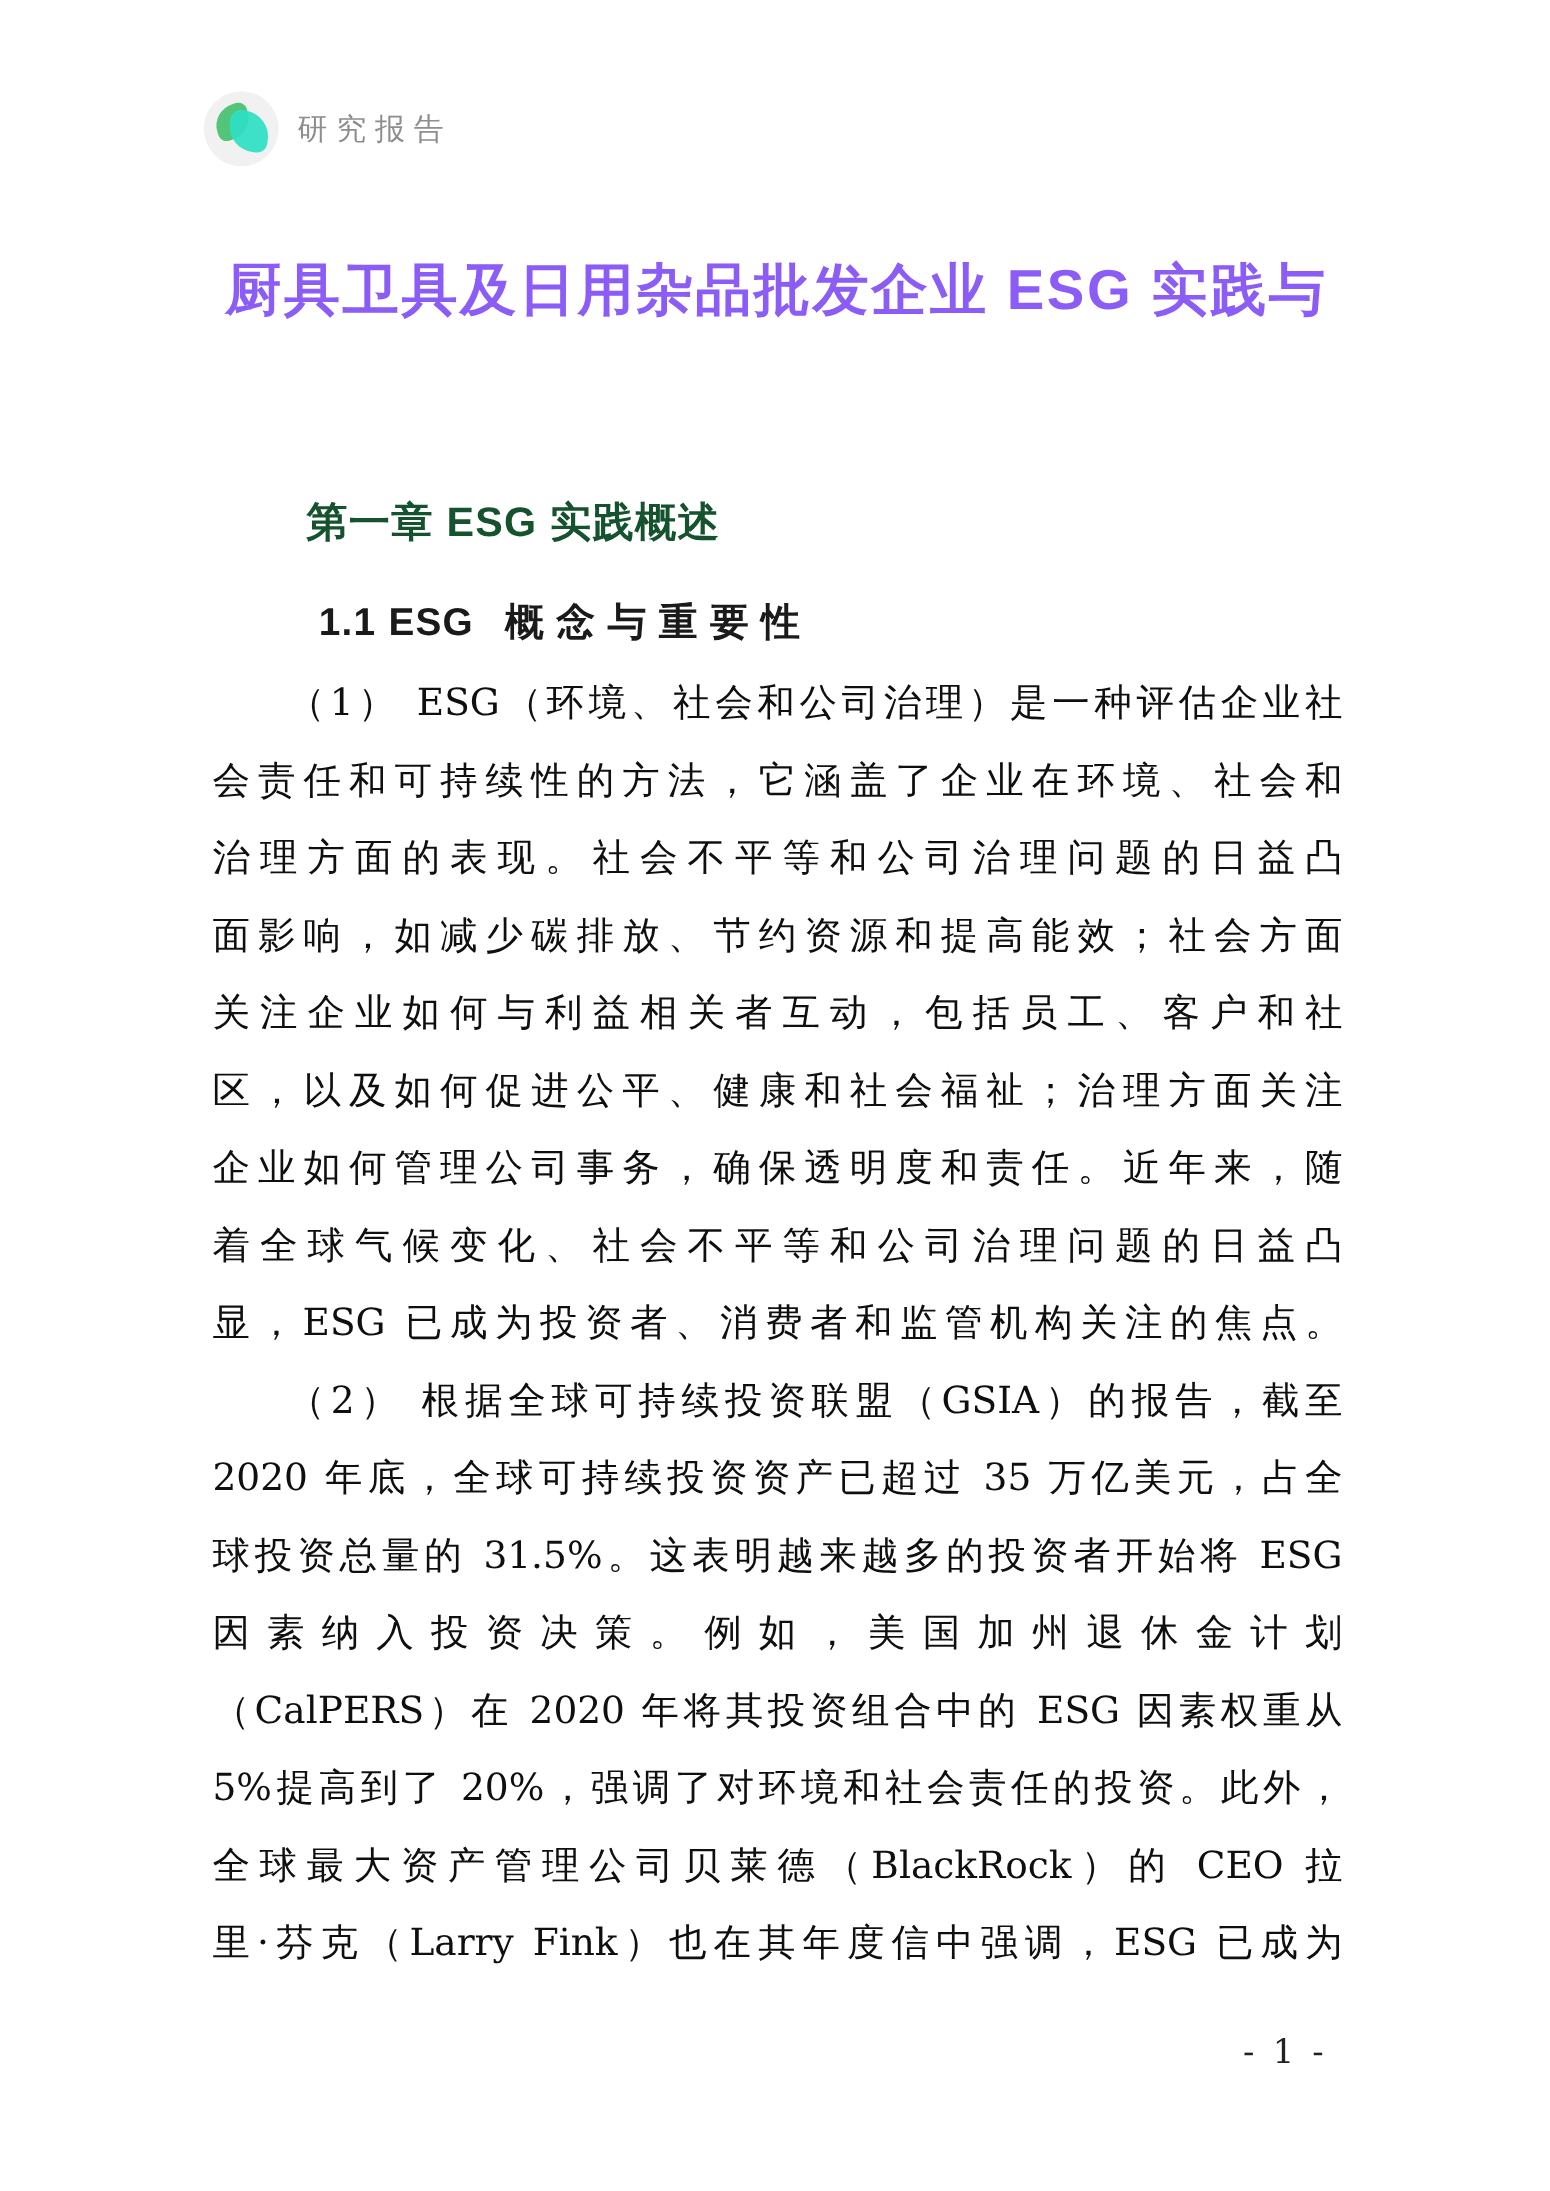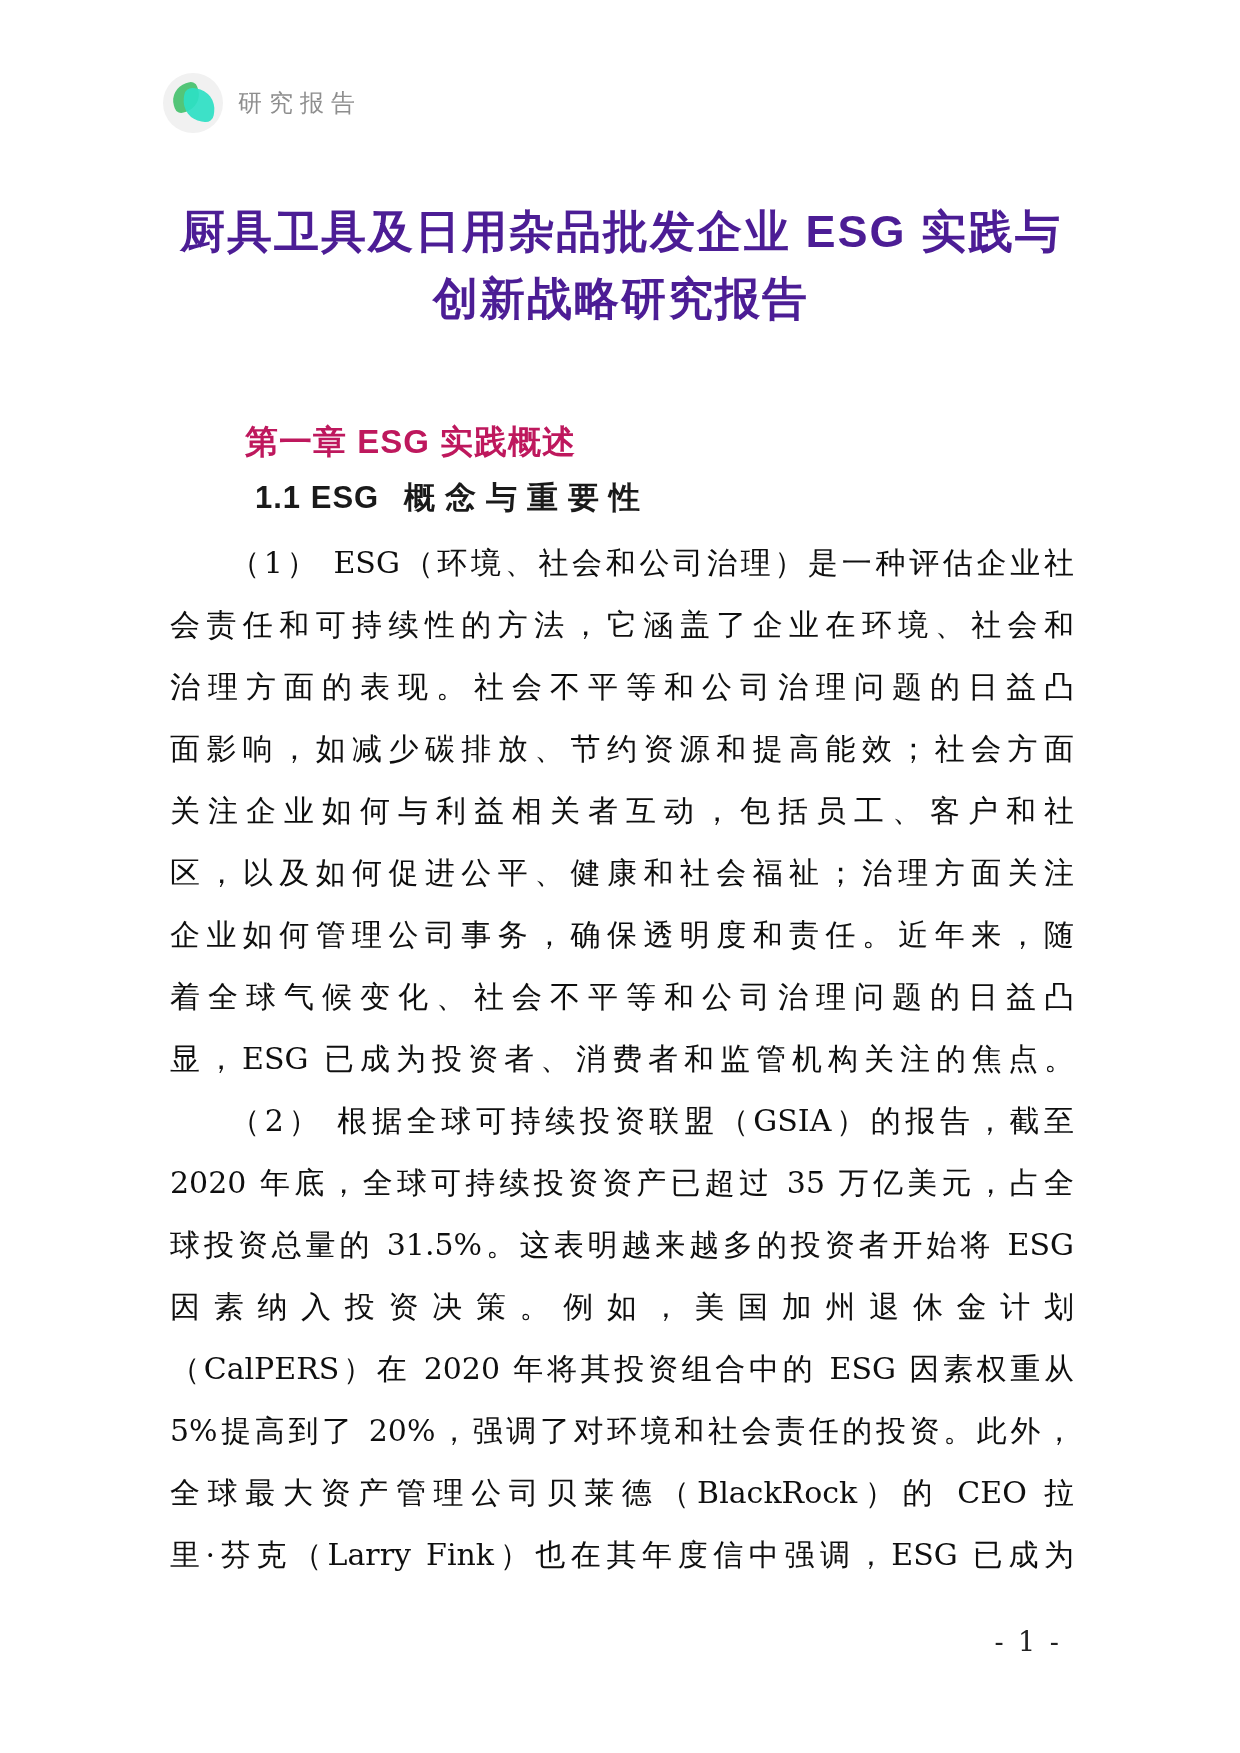--- a/index.html
+++ b/index.html
@@ -66,26 +66,26 @@
     font-weight: bold;
     font-size: 45px;
     line-height: 67px;
     letter-spacing: 2px;
   }
   .title-line { display: block; }
 
   
   .chapter {
     position: absolute;
-    top: 420px;
+    top: 396px;
     left: 245px;
     font-family: "Liberation Sans", sans-serif;
     font-weight: bold;
     font-size: 33px;
-    color: #be185d;
+    color: #14532d;
     letter-spacing: 1px;
   }
   .section {
     position: absolute;
     top: 477px;
     left: 255px;
     font-size: 31px;
     color: #1a1a1a;
     white-space: nowrap;
   }
@@ -141,23 +141,22 @@
 <div class="page">
 
   <header class="brand">
     <span class="logo" style="background: rgb(241, 241, 241);">
       <span class="leaf leaf-green" style="background: rgb(69, 193, 110);"></span>
       <span class="leaf leaf-teal" style="background: rgb(46, 224, 196);"></span>
     </span>
     <span class="brand-label" style="color: rgb(142, 142, 142);">研究报告</span>
   </header>
 
-  <h1 class="doc-title" style="color: #4c1d95;">
+  <h1 class="doc-title" style="color: #8b5cf6;">
     <span class="title-line">厨具卫具及日用杂品批发企业 ESG 实践与</span>
-    <span class="title-line">创新战略研究报告</span>
   </h1>
 
   <h2 class="chapter">第一章 ESG 实践概述</h2>
 
   <h3 class="section">
     <span class="sec-prefix">1.1 ESG</span>
     <span class="sec-suffix">概念与重要性</span>
   </h3>
 
   <div class="body-text">

